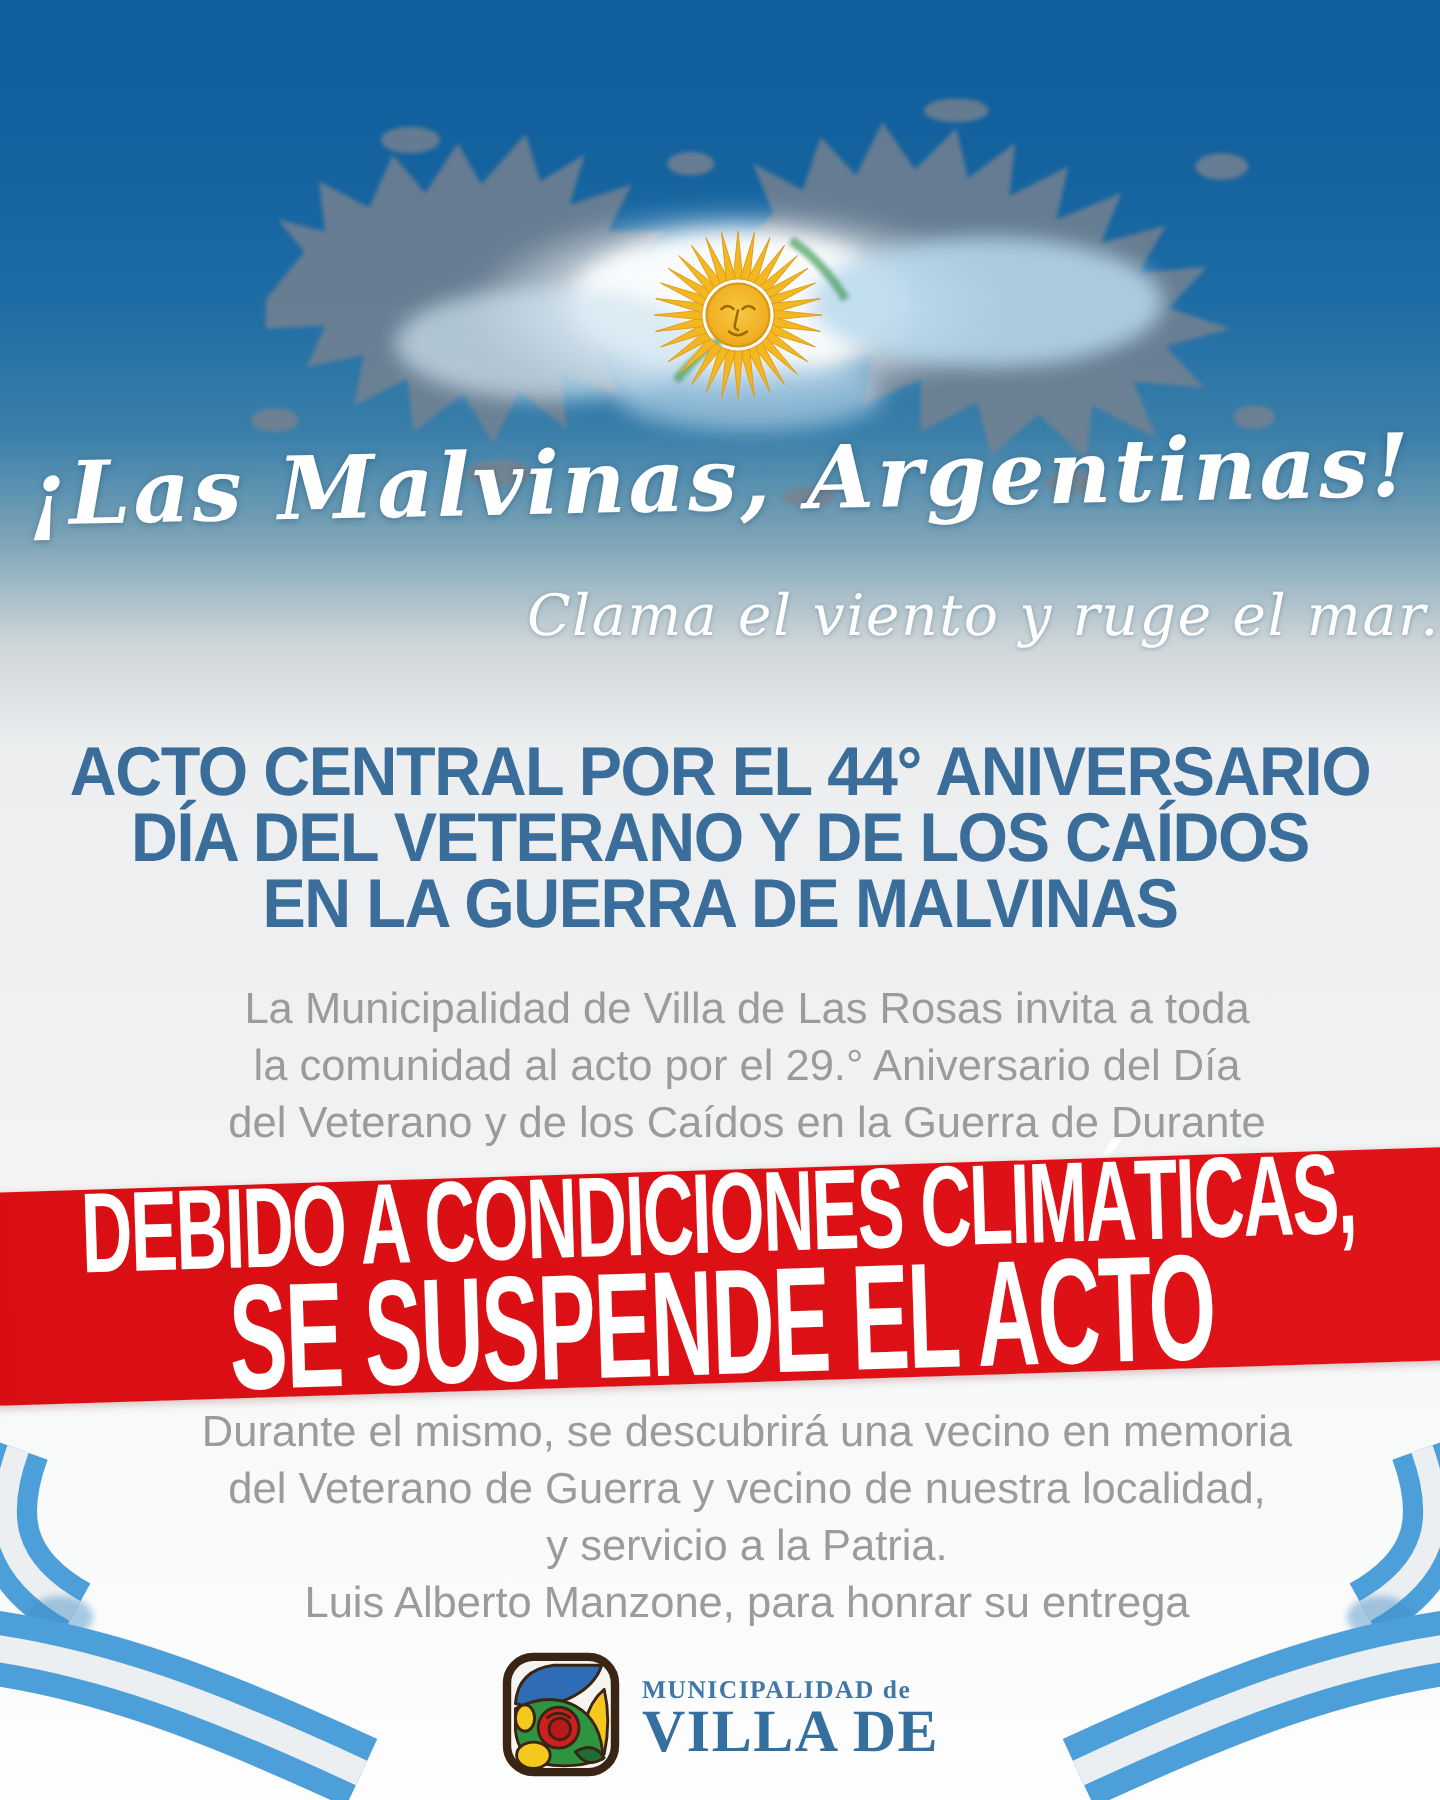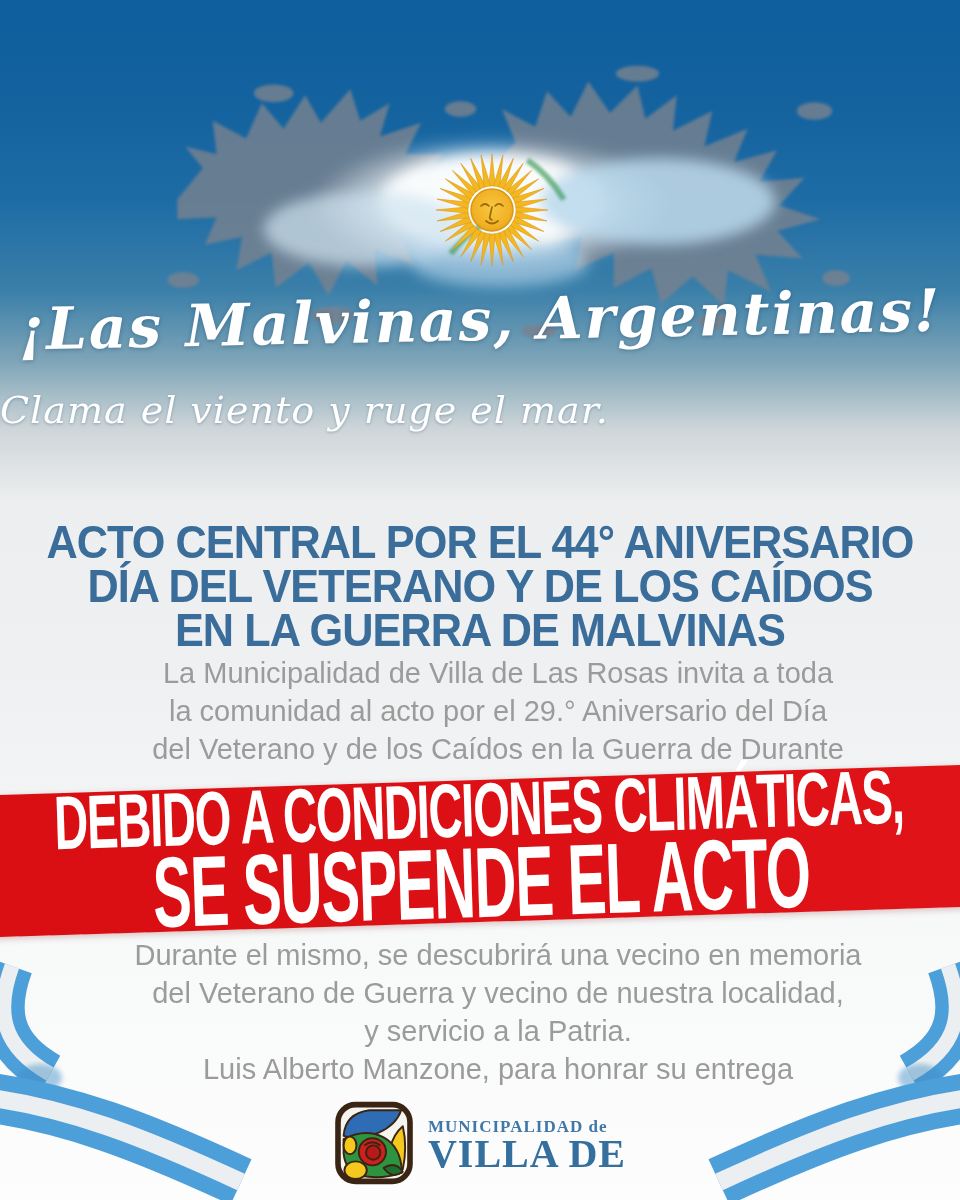--- a/index.html
+++ b/index.html
@@ -21,28 +21,28 @@
   .sun-svg { position:absolute; left:432px; top:150px; width:120px; height:120px; }
 
   .hero-title {
     position:absolute; left:0; top:286px; width:960px; text-align:center;
     font-family:"DejaVu Serif", serif; font-style:italic; font-weight:bold;
     font-size:58px; color:#ffffff; letter-spacing:2px;
     text-shadow:0 1px 4px rgba(10,50,80,.35);
     transform:rotate(-1.2deg);
   }
   .hero-subtitle {
-    position:absolute; left:0; top:388px; width:960px; text-align:left;
+    position:absolute; left:0; top:388px; width:960px; text-align:right;
     font-family:"DejaVu Serif", serif; font-style:italic;
     font-size:38px; color:#ffffff; letter-spacing:1px;
     text-shadow:0 1px 3px rgba(10,50,80,.3);
   }
 
   
-  .headline { position:absolute; left:0; top:520px; width:960px; text-align:center; z-index:2; }
+  .headline { position:absolute; left:0; top:492px; width:960px; text-align:center; z-index:2; }
   .headline .hl-line {
     display:block; font-weight:bold; font-size:46px; line-height:44px;
     color:#3a6d99; letter-spacing:-1px; white-space:nowrap;
     transform:scaleX(.94); transform-origin:50% 50%;
   }
 
   
   .para { position:absolute; left:0; width:960px; text-align:center; z-index:2;margin-left:18px; }
   .para .p-line {
     display:block; font-size:29px; line-height:38px; color:#9b9b9b;

